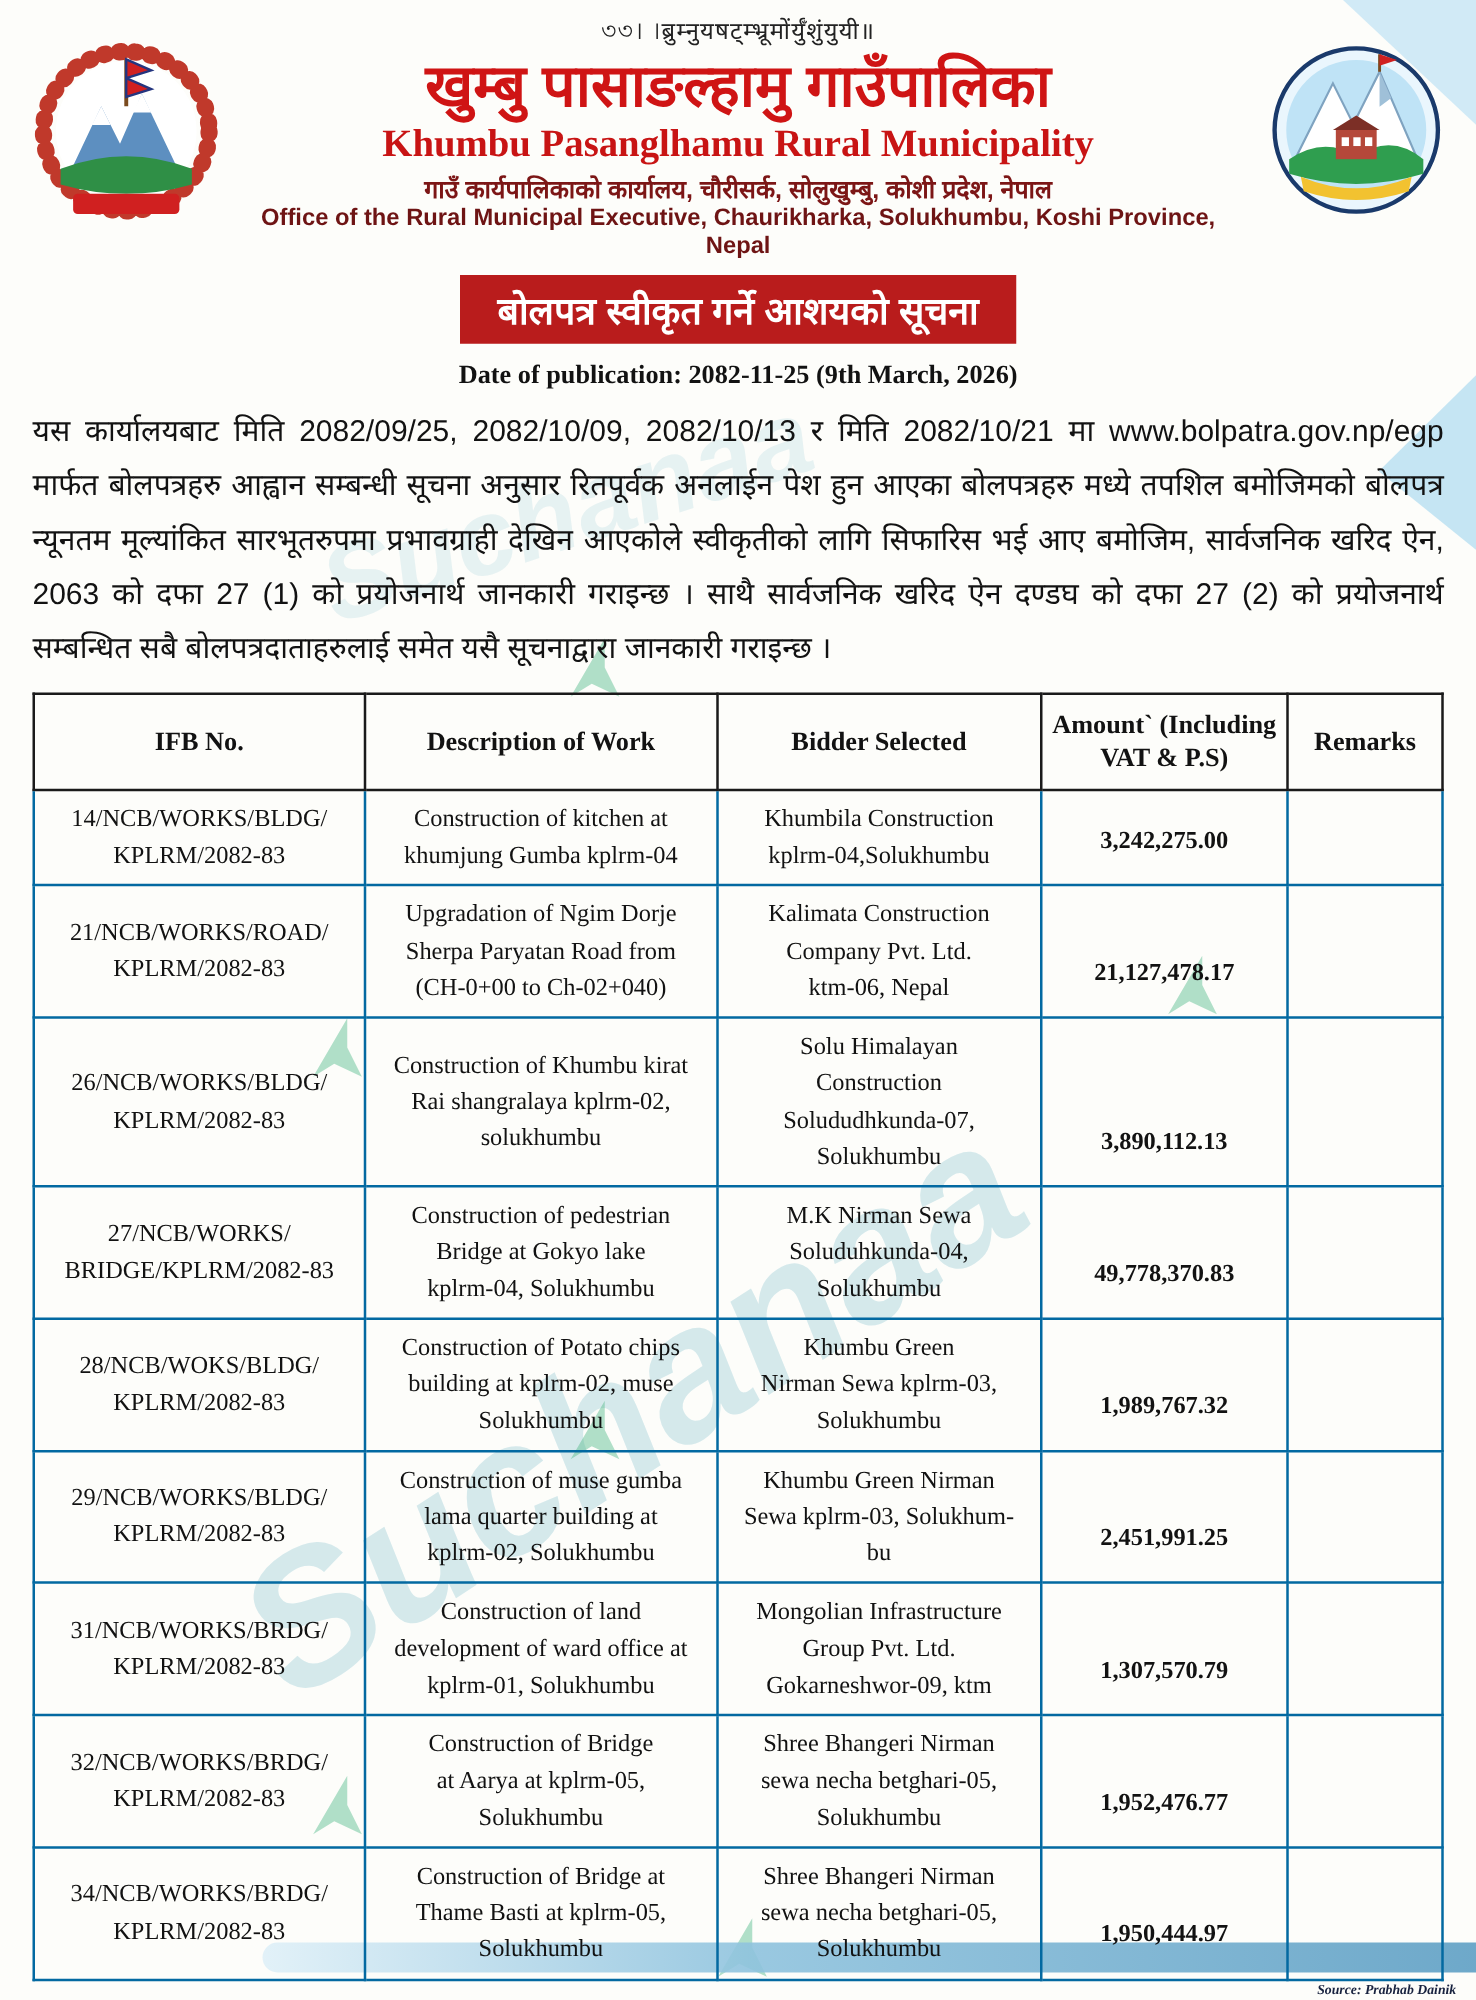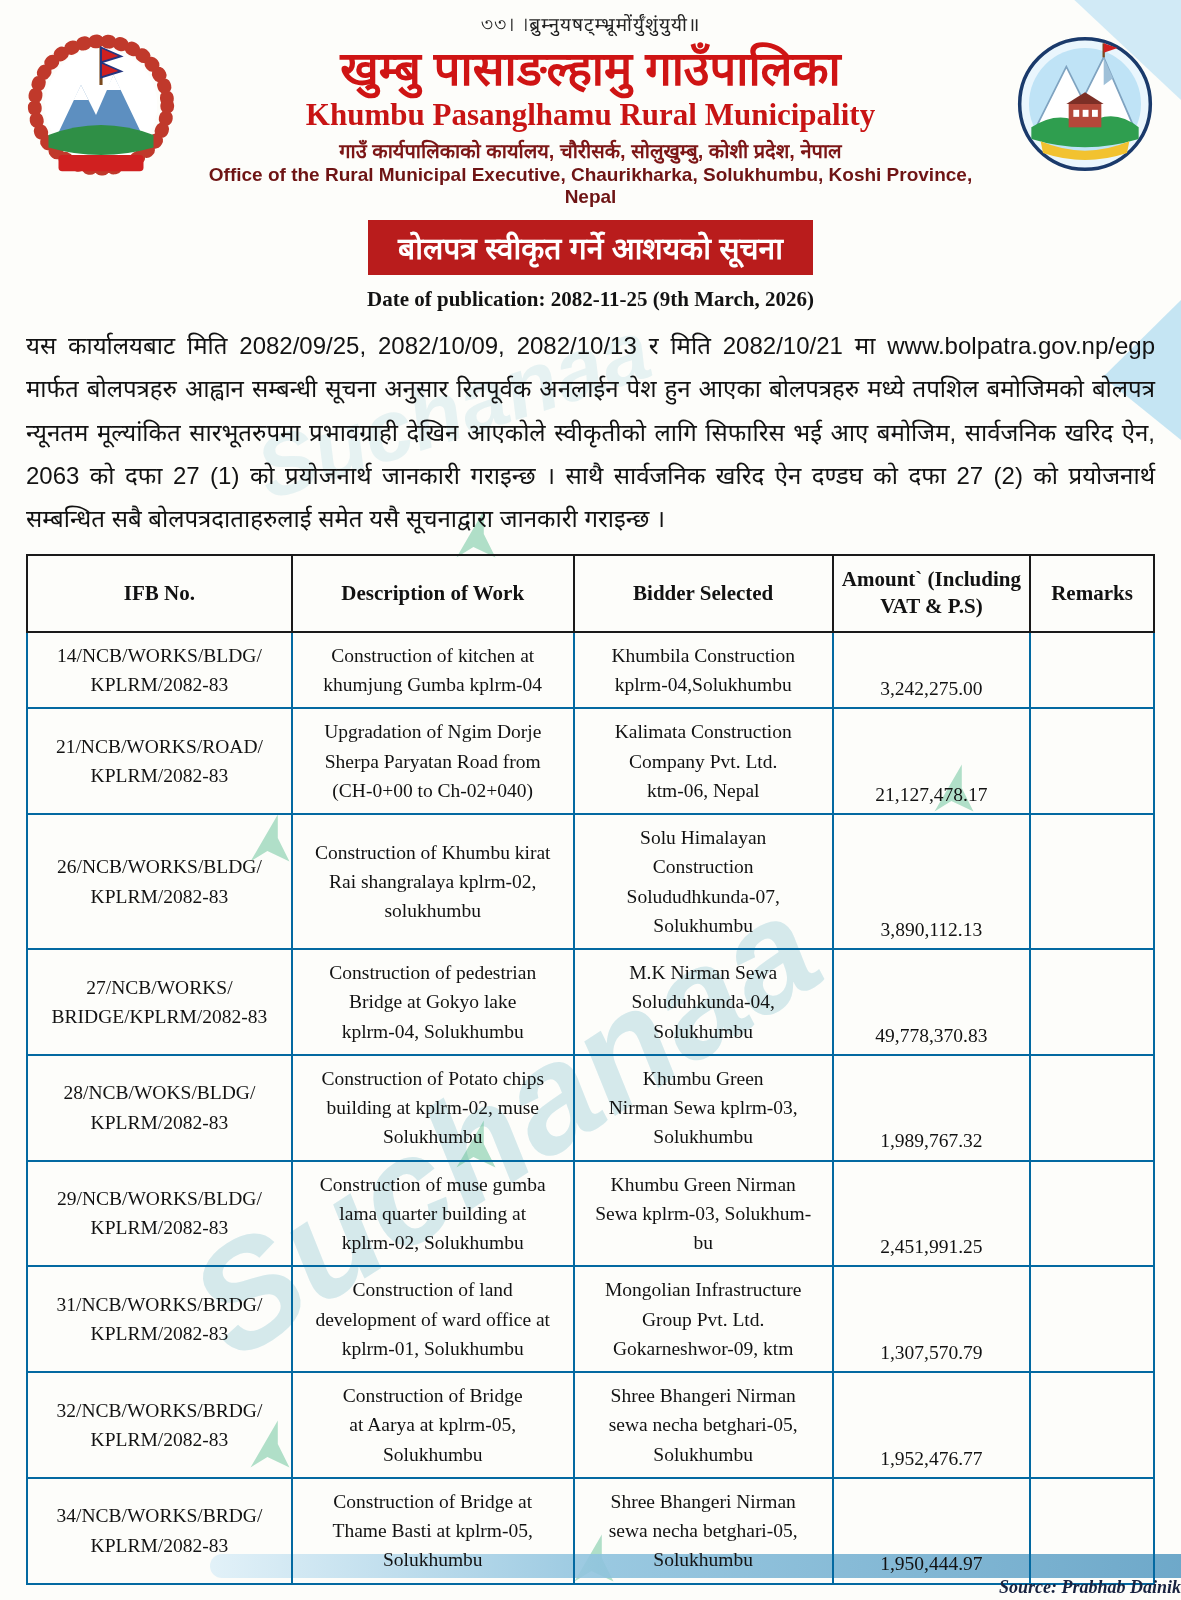--- a/index.html
+++ b/index.html
@@ -67,24 +67,24 @@
     border:2px solid #1a1a1a;
   }
   table.tender th {
     border:2px solid #1a1a1a; font-size:21px; font-weight:700;
     padding:10px 4px; text-align:center; white-space:pre-line; line-height:1.3;
   }
   table.tender td {
     border:2px solid #0369a1; font-size:19.5px; padding:8px 6px;
     text-align:center; vertical-align:middle; white-space:pre-line; line-height:1.5;
   }
-  table.tender td.amount { vertical-align:bottom; padding-bottom:4px; }
+  table.tender td.amount { vertical-align:bottom; padding-bottom:20px;font-weight:bold; }
   .source {
-    position:absolute; z-index:3; right:0; bottom:2px;
-    font-style:italic; font-size:18px; color:#18223f; font-weight:600;
+    position:absolute; z-index:3; right:16px; bottom:2px;
+    font-style:italic; font-size:11px; color:#18223f; font-weight:600;
   }
 </style>
 </head>
 <body>
 
 <div class="page">
 
   <div class="wm-layer">
     <div class="corner-tr"></div>
     <div class="edge-right"></div>

